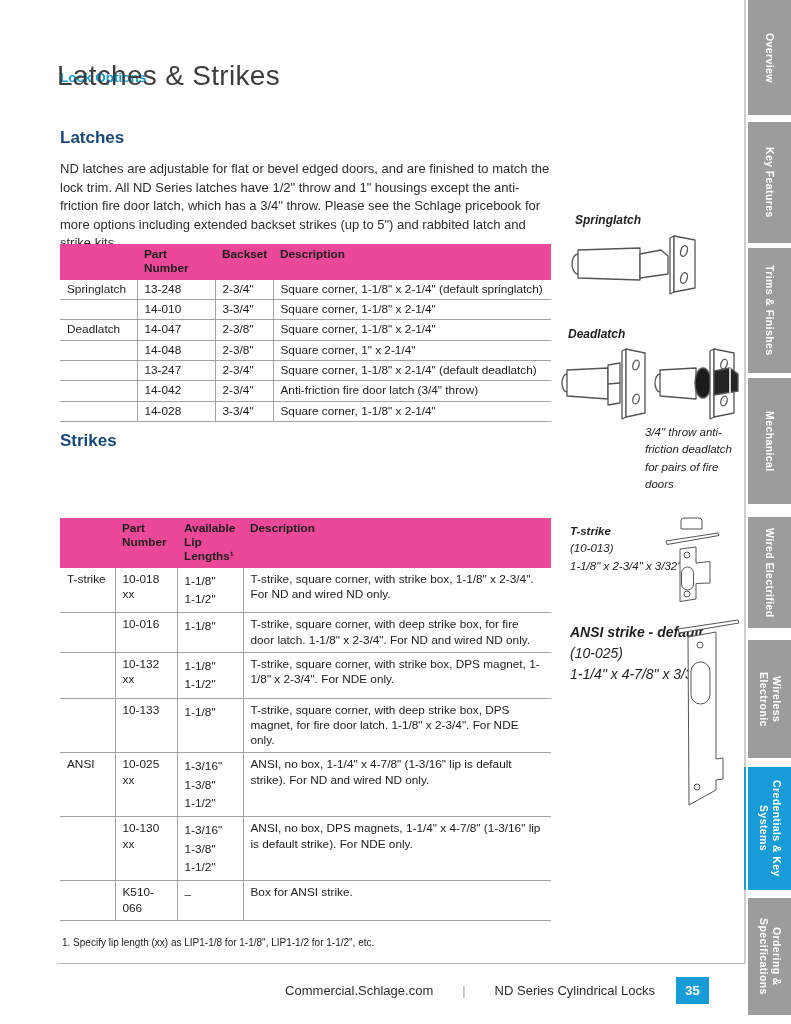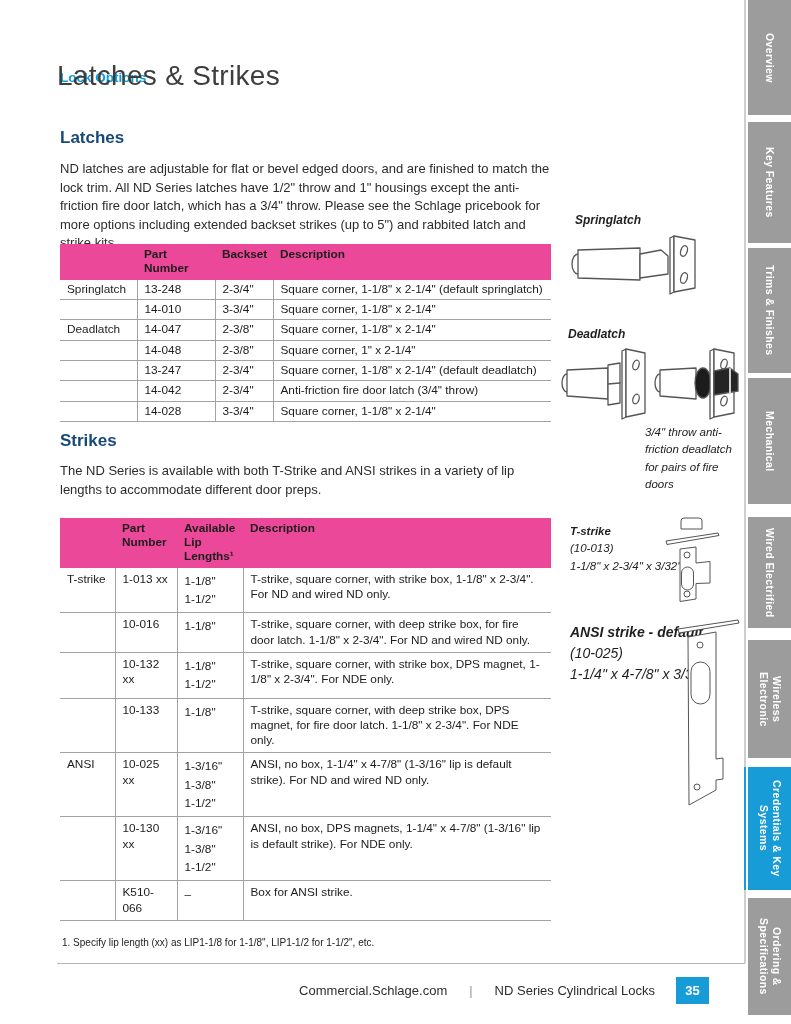--- a/index.html
+++ b/index.html
@@ -66,21 +66,21 @@
   .tab-2 { top:122px; height:121px; }
   .tab-3 { top:248px; height:125px; }
   .tab-4 { top:378px; height:126px; }
   .tab-5 { top:517px; height:111px; }
   .tab-6 { top:640px; height:118px; }
   .tab-7 { top:767px; height:123px; }
   .tab-8 { top:898px; height:117px; }
 
   
   .footer-rule { position:absolute; left:57px; top:963px; width:688px; height:1px; background:#b5b5b5; }
-  .footer-text { position:absolute; top:983px; right:136px; display:flex; gap:22px; align-items:center; font-size:13px; color:#2d2d2d; }
+  .footer-text { position:absolute; top:983px; right:136px; display:flex; gap:29px; align-items:center; font-size:13px; color:#2d2d2d; }
   .footer-text .sep { color:#9a9a9a; }
   .page-num { position:absolute; left:676px; top:977px; width:33px; height:27px; background:#189cd8; color:#fff; font-size:13px; font-weight:bold; display:flex; align-items:center; justify-content:center; }
 
   svg .ln { stroke:#555; stroke-width:1.3; fill:#ffffff; stroke-linejoin:round; stroke-linecap:round; }
   svg .thin { stroke:#555; stroke-width:1; fill:#ffffff; }
 </style>
 </head>
 <body>
 
 <div class="page">
@@ -148,42 +148,41 @@
             <td></td>
             <td>14-028</td>
             <td>3-3/4"</td>
             <td>Square corner, 1-1/8" x 2-1/4"</td>
           </tr>
         </tbody>
     </table>
   </div>
 
   <h2 class="section-h h-strikes">Strikes</h2>
-  <p class="intro intro-strikes">The ND Series is available with both T-Strike and ANSI strikes in a variety of lip lengths to accommodate different door preps.</p>
 
   <div class="tbl-wrap-strikes">
     <table class="tbl-strikes">
       <colgroup>
           <col class="c1">
           <col class="c2">
           <col class="c3">
           <col class="c4">
         </colgroup>
       <thead>
         <tr>
           <th></th>
           <th>Part Number</th>
           <th>Available Lip Lengths¹</th>
           <th>Description</th>
         </tr>
       </thead>
       <tbody>
           <tr>
             <td>T-strike</td>
-            <td>1-013 xx</td>
+            <td>10-018 xx</td>
             <td>
               <div>1-1/8"</div>
               <div>1-1/2"</div>
             </td>
             <td>T-strike, square corner, with strike box, 1-1/8" x 2-3/4". For ND and wired ND only.</td>
           </tr>
           <tr>
             <td></td>
             <td>10-016</td>
             <td>

